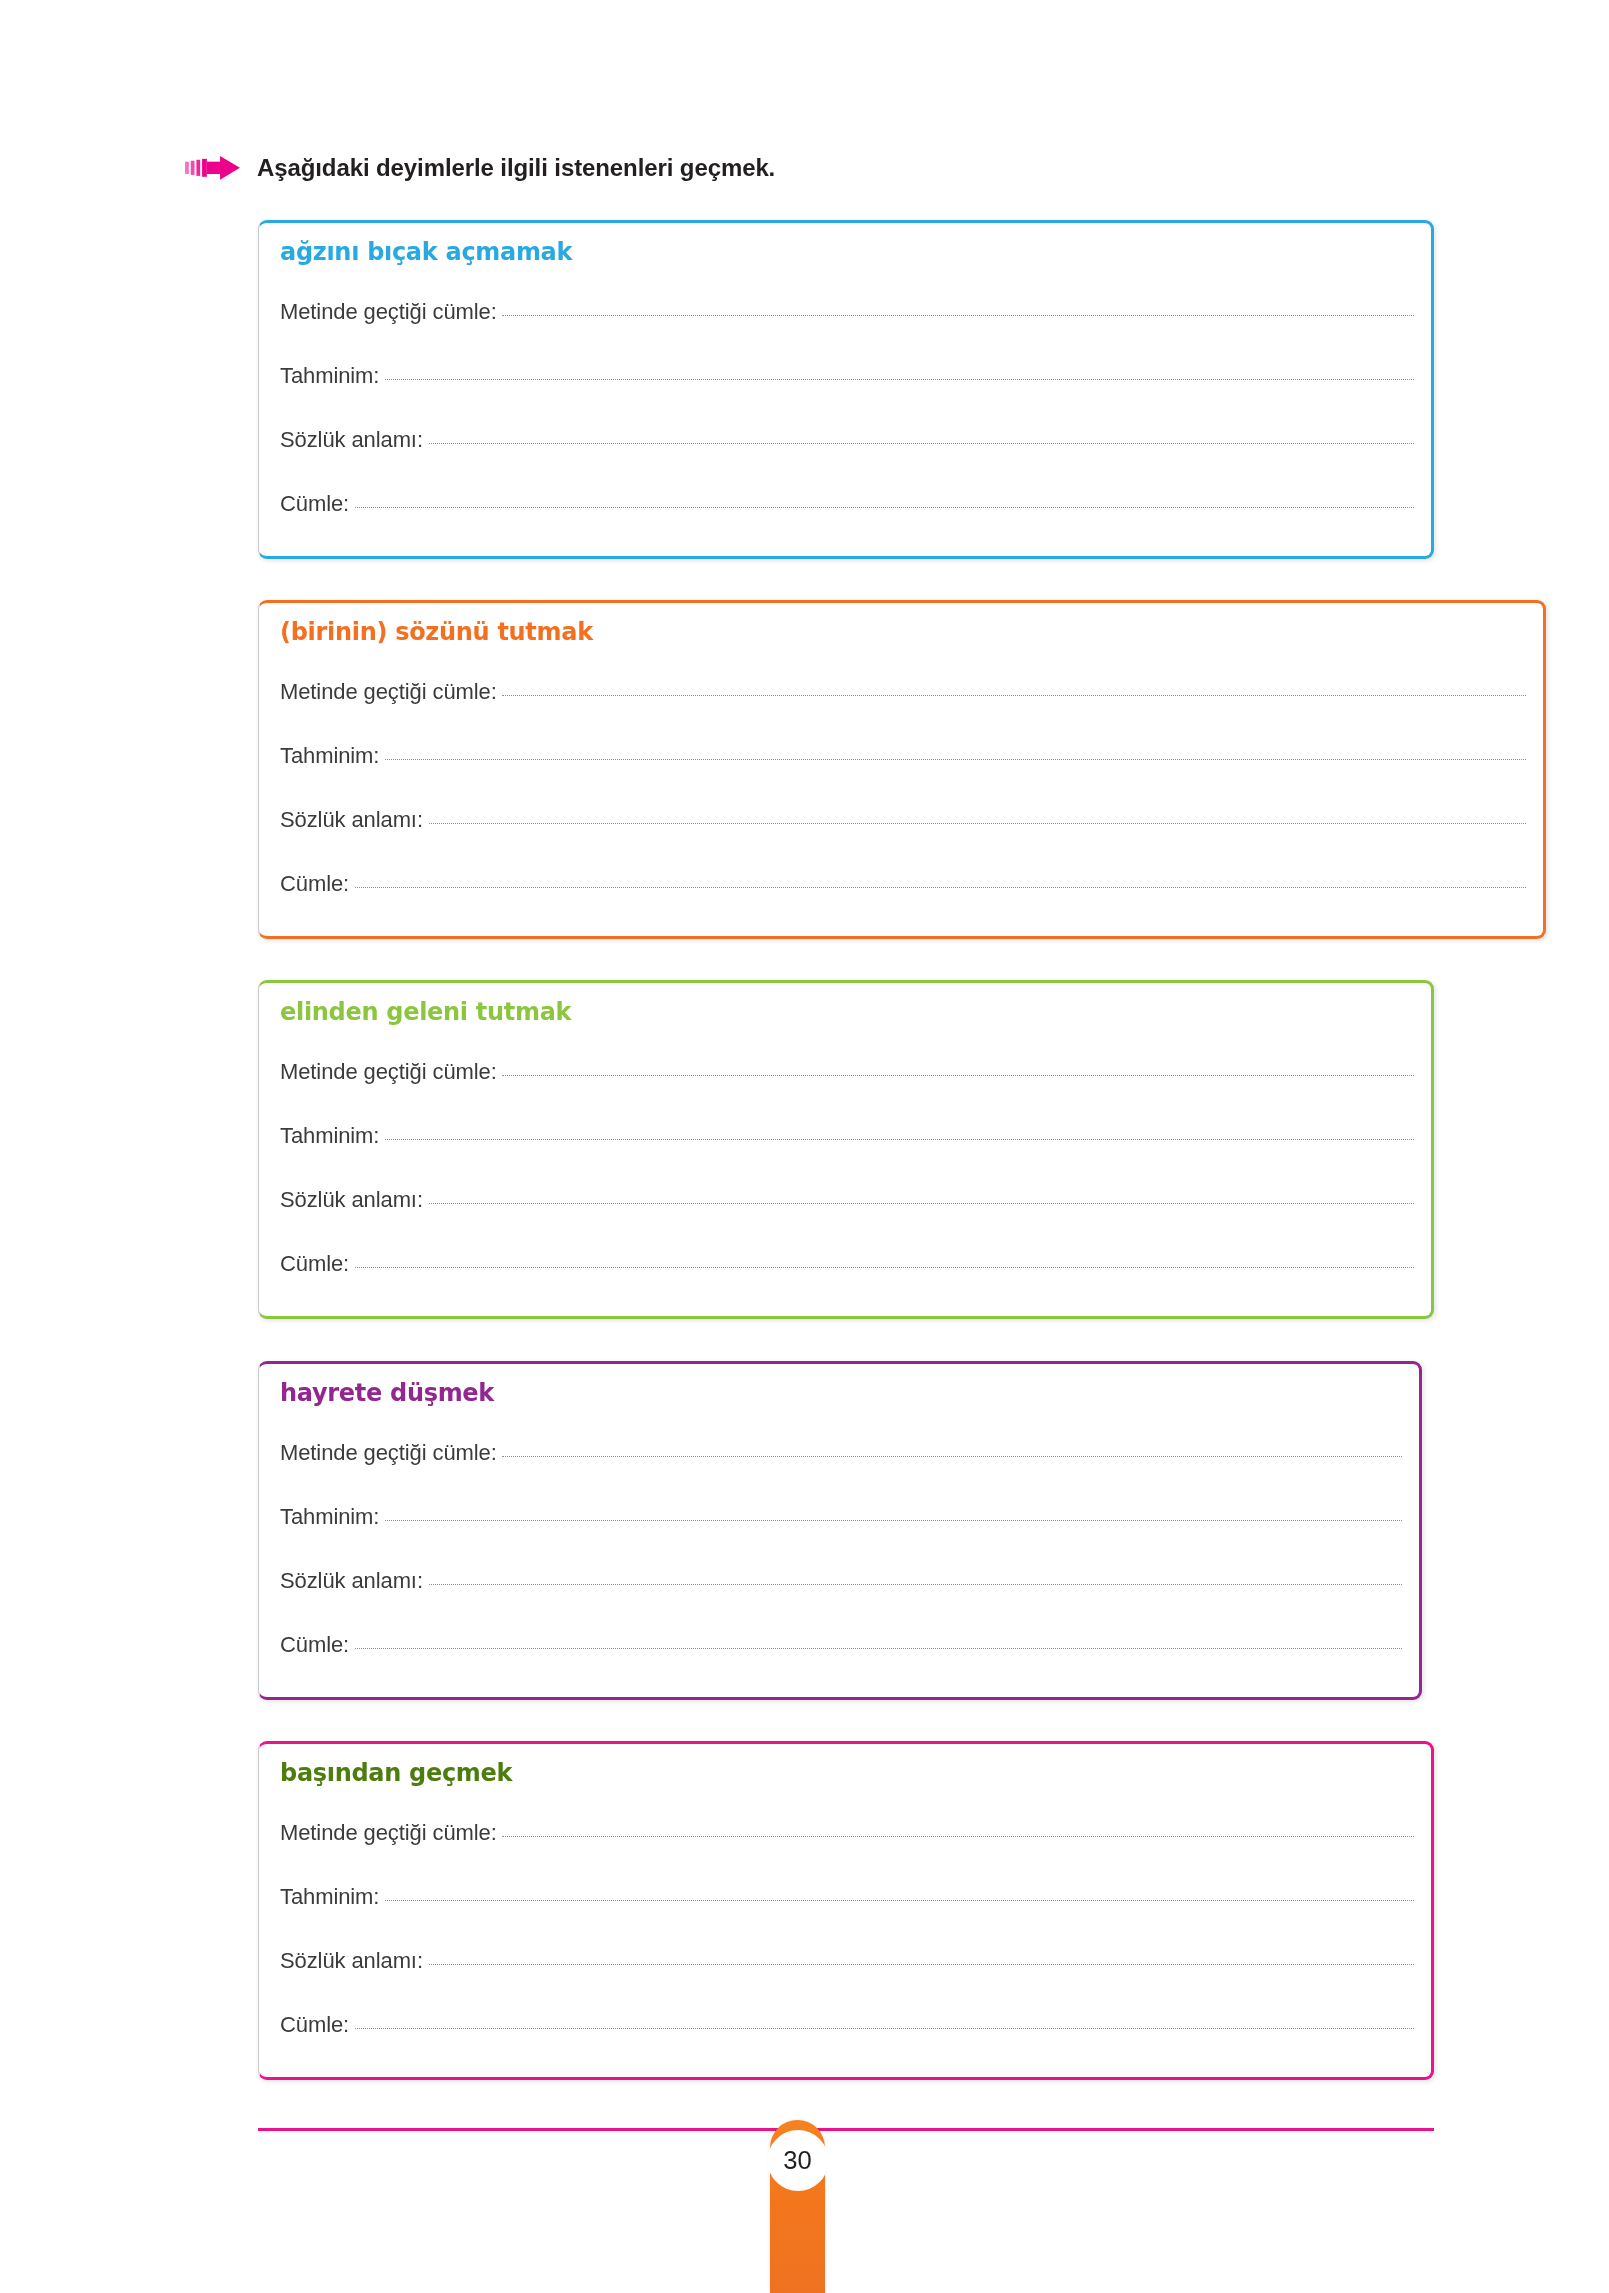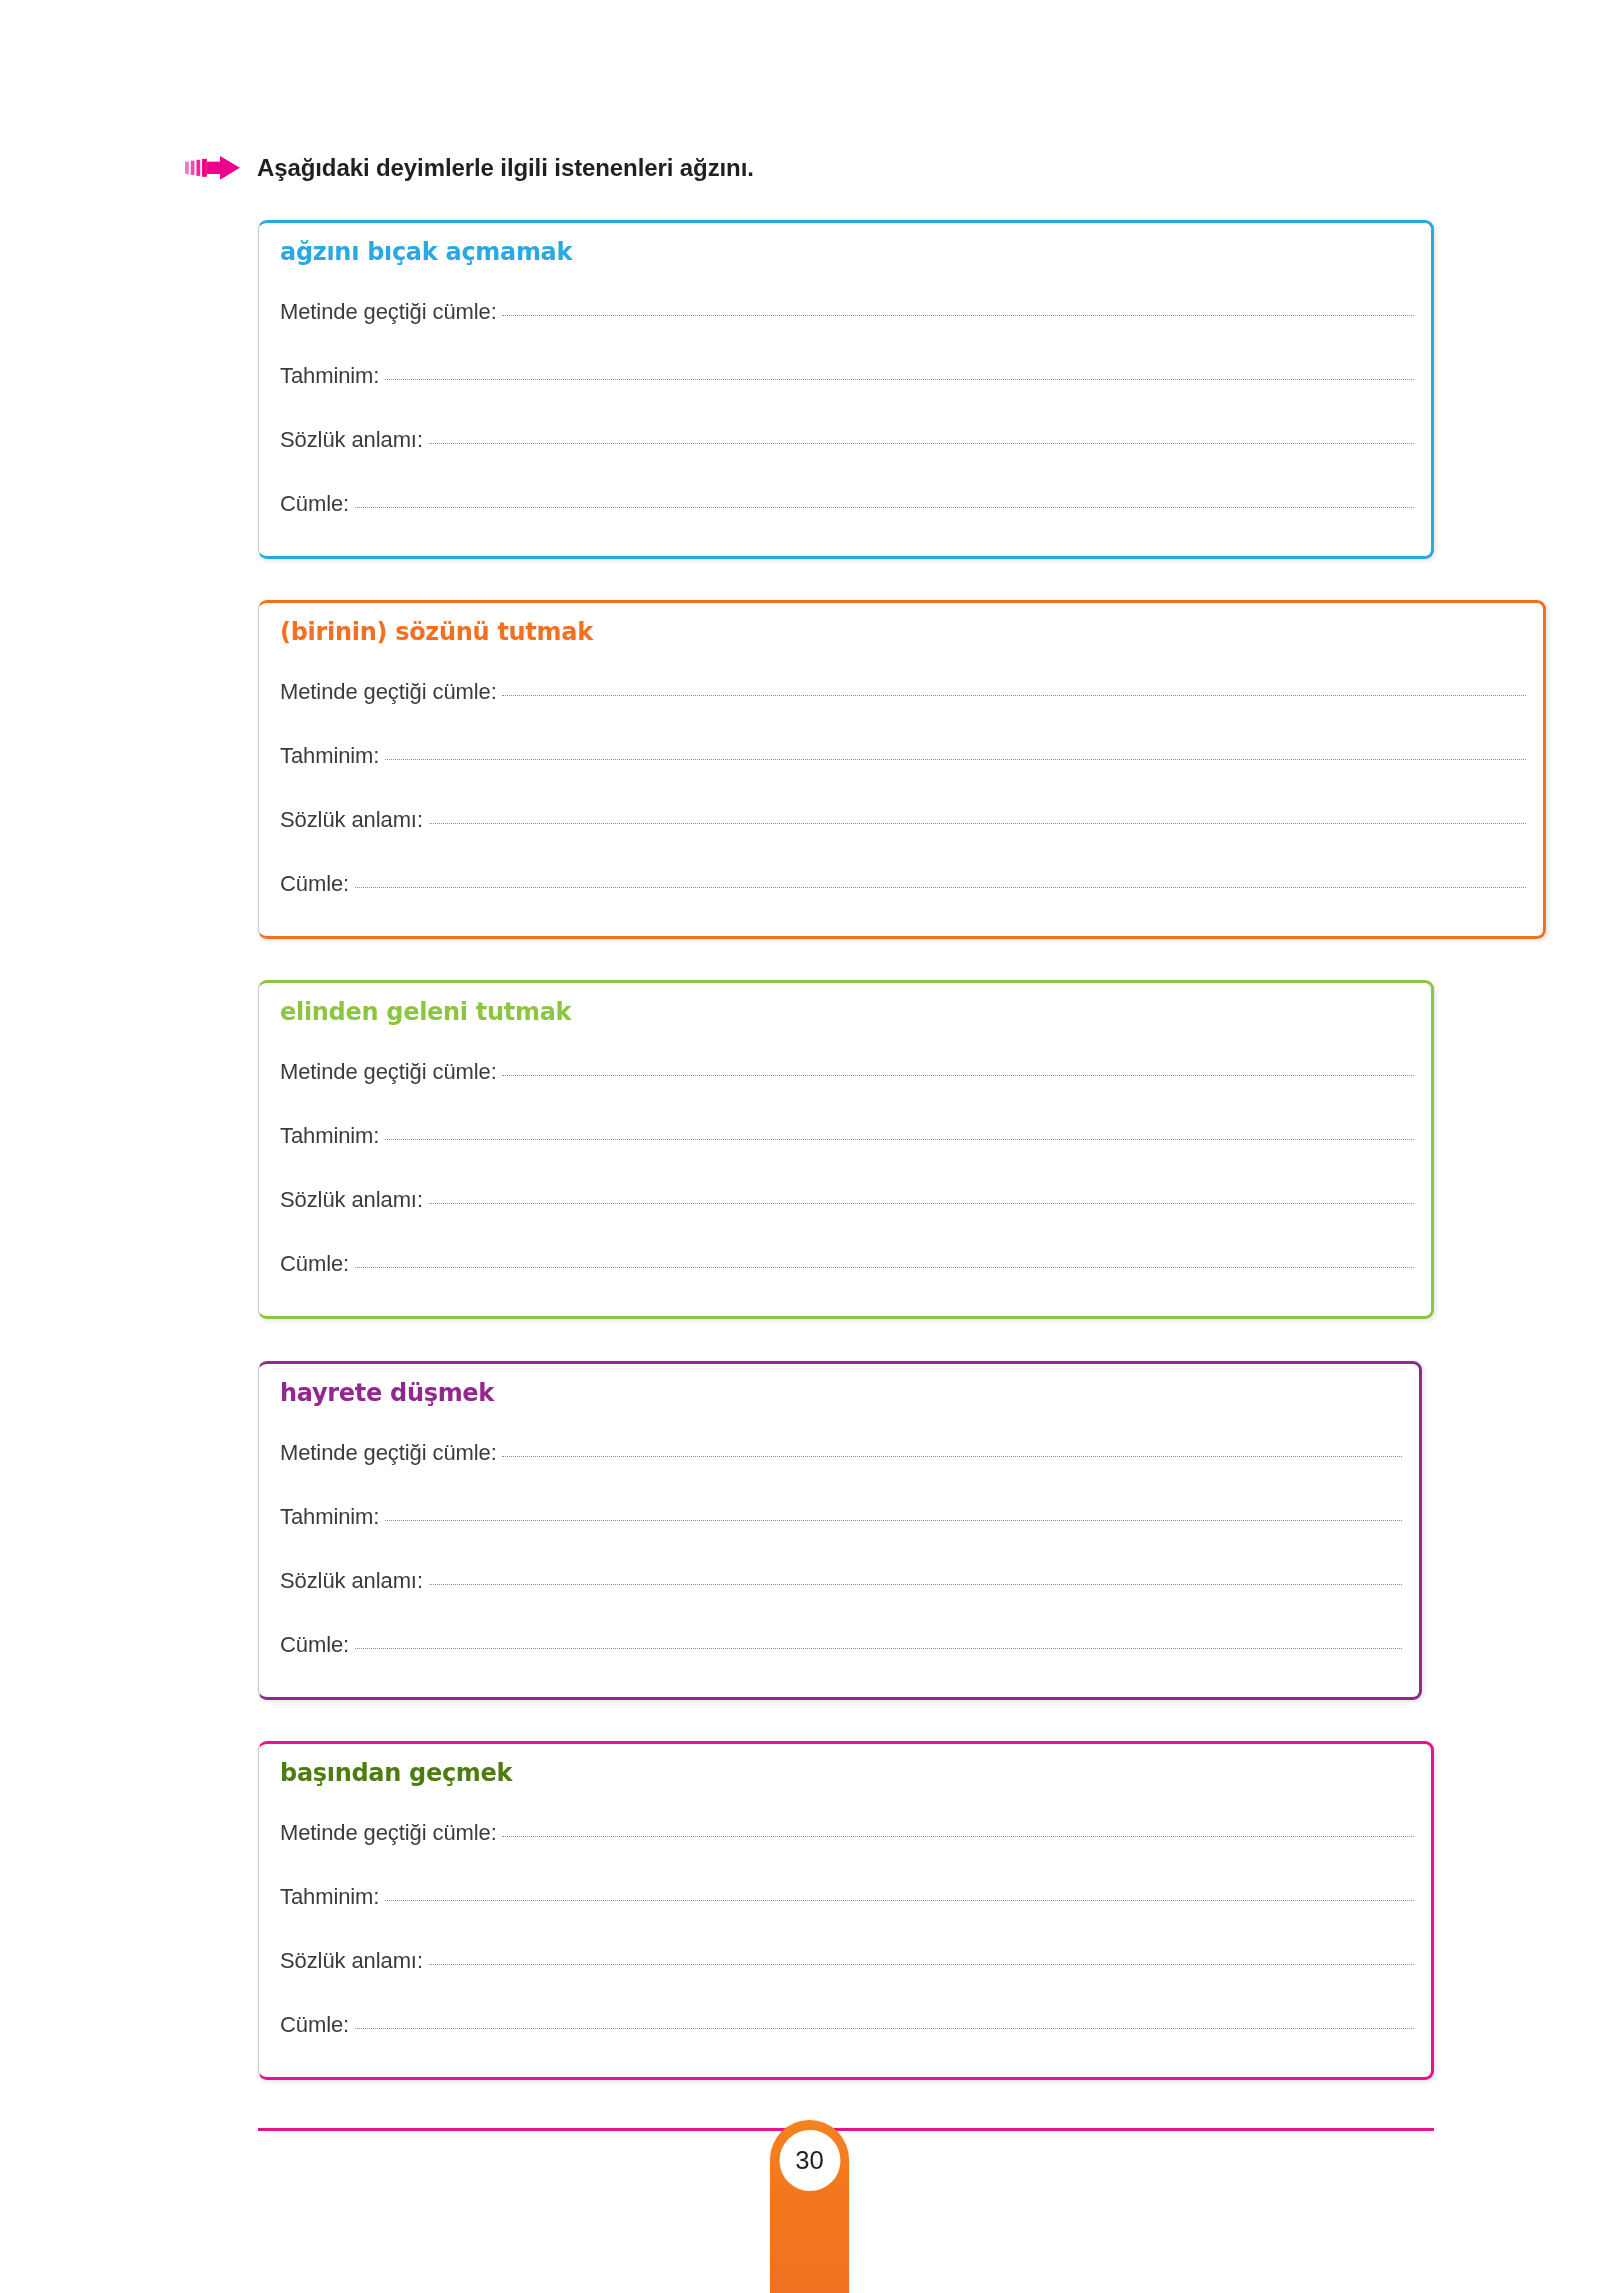--- a/index.html
+++ b/index.html
@@ -121,21 +121,21 @@
     left: 258px;
     width: 1176px;
     top: 2128px;
     height: 2.8px;
     background: #ec118c;
   }
   .page-tab {
     position: absolute;
     left: 770px;
     top: 2120px;
-    width: 79px;
+    width: 55px;
     height: 174px;
     background: linear-gradient(180deg, #f58220 0%, #f3761d 45%, #ef7222 100%);
     border-radius: 40px 40px 0 0;
     box-shadow: 0 0 3.8px rgba(0,0,0,0.10);
   }
   .page-number-circle {
     position: absolute;
     left: 50%;
     transform: translateX(-50%);
     top: 9.5px;
@@ -159,21 +159,21 @@
     <span class="arrow-bullet">
       <svg width="55" height="24.6" viewBox="0 0 58 26" xmlns="http://www.w3.org/2000/svg">
         <rect x="0" y="6" width="4" height="13" fill="#ec008c" opacity="0.55"></rect>
         <rect x="6" y="5" width="4" height="15" fill="#ec008c" opacity="0.7"></rect>
         <rect x="12" y="4" width="4" height="17" fill="#ec008c" opacity="0.85"></rect>
         <rect x="18" y="3" width="5" height="19" fill="#ec008c"></rect>
         <rect x="23" y="6" width="16" height="13" fill="#ec008c"></rect>
         <polygon points="37,0 58,12.5 37,25" fill="#ec008c"></polygon>
       </svg>
     </span>
-    <span class="instruction-text">Aşağıdaki deyimlerle ilgili istenenleri ağzını.</span>
+    <span class="instruction-text">Aşağıdaki deyimlerle ilgili istenenleri geçmek.</span>
   </div>
 
   <div id="cards-host">
       <div class="card" style="top: 220px; left: 258px; width: 1176px; height: 339px; border-top-color: rgb(41, 169, 225); border-right-color: rgb(41, 169, 225); border-bottom-color: rgb(41, 169, 225);">
         <div class="card-title" style="color: rgb(41, 169, 225);">ağzını bıçak açmamak</div>
         <div class="field-list">
           <div class="field-row">
             <span class="field-label">Metinde geçtiği cümle:</span>
             <span class="field-dots"></span>
           </div>

